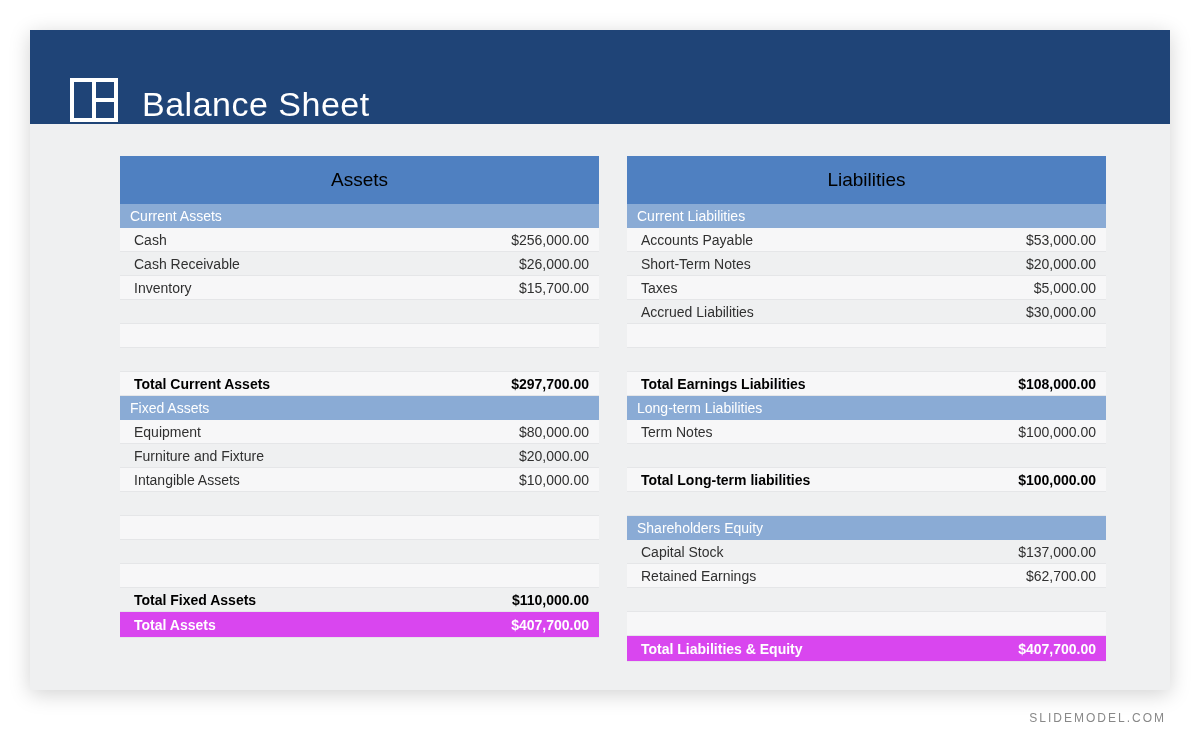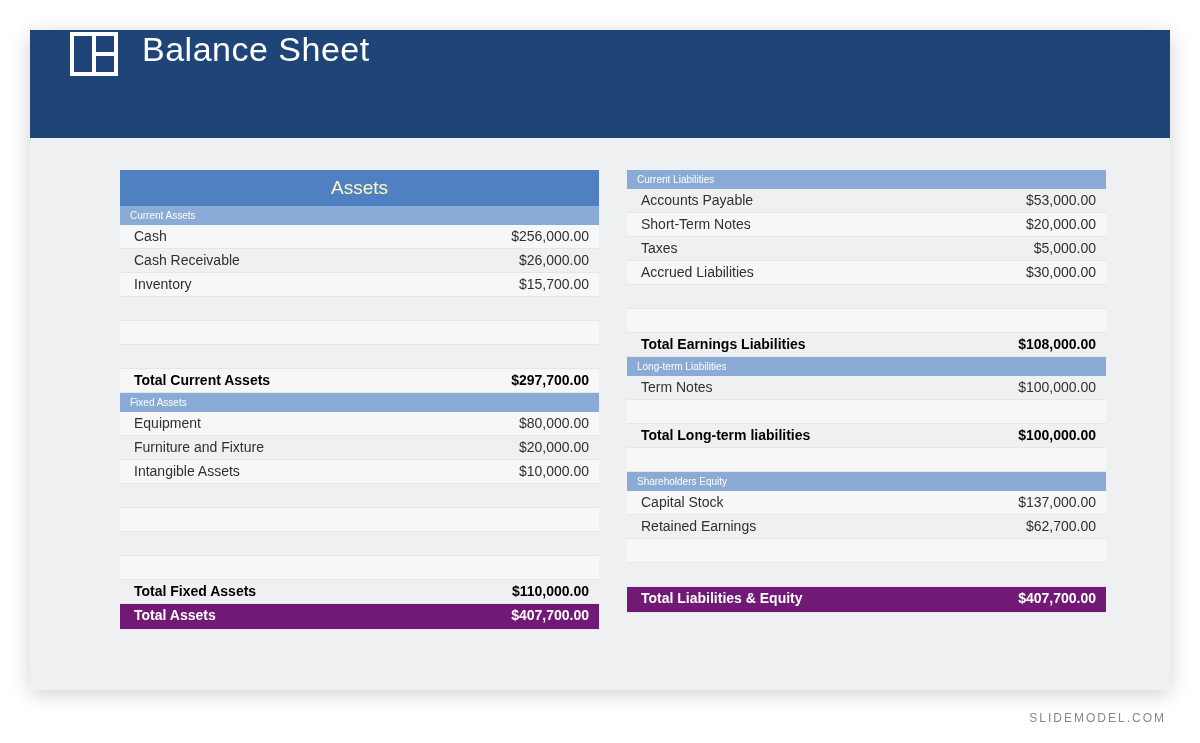--- a/index.html
+++ b/index.html
@@ -13,23 +13,23 @@
   }
   .slide {
     width: 100%;
     height: 660px;
     background: #eff0f1;
     box-shadow: 0 4px 20px rgba(0,0,0,0.18);
     position: relative;
   }
   .header-bar {
     background: #1f4477;
-    height: 108px;
-    display: flex;
-    align-items: flex-start;
+    height: 94px;
+    display: flex;
+    align-items: flex-end;
     padding-left: 40px;
   }
   .logo-icon {
     width: 48px;
     height: 48px;
     margin-right: 24px;
   }
   .logo-icon svg { display: block; }
   .title {
     color: #ffffff;
@@ -42,52 +42,53 @@
     gap: 28px;
     padding: 32px 64px 0 90px;
   }
   .col {
     flex: 1;
     display: flex;
     flex-direction: column;
   }
   .col-header {
     background: #4f80c1;
-    color: #fef9c3;
+    color: #000000;
     text-align: center;
     font-size: 19px;
-    padding: 7px 0;
+    padding: 13px 0;
     font-weight: 400;
   }
   .sub-header {
     background: #8aabd5;
     color: #ffffff;
-    font-size: 10px;
+    font-size: 14px;
     padding: 4px 10px;
     font-weight: 400;
   }
   .row {
     display: flex;
     justify-content: space-between;
+    align-items: center;
     font-size: 14px;
     color: #303030;
     padding: 3px 10px 3px 14px;
     height: 24px;
     background: #eff0f1;
     border-bottom: 1px solid #e5e6e8;
   }
   .row:nth-child(odd) { background: #f7f7f8; }
   .row.empty { color: transparent; }
   .row.total {
     font-weight: bold;
     color: #000000;
   }
   .row.total .label { padding-left: 0; }
   .row.grand {
-    background: #701a75;
+    background: #d946ef;
     color: #ffffff;
     font-weight: bold;
     height: 26px;
   }
   .row .value { text-align: right; }
   .row.grand .label { padding-left: 0; }
   .watermark {
     position: absolute;
     right: 34px;
     bottom: 18px;
@@ -163,20 +164,21 @@
         <span class="label">Total Fixed Assets</span>
         <span class="value">$110,000.00</span>
       </div>
       <div class="row grand">
         <span class="label">Total Assets</span>
         <span class="value">$407,700.00</span>
       </div>
     </div>
 
     <div class="col">
+      <div class="col-header">Liabilities</div>
       <div class="sub-header">Current Liabilities</div>
 
       <div class="row">
         <span class="label">Accounts Payable</span>
         <span class="value">$53,000.00</span>
       </div>
       <div class="row">
         <span class="label">Short-Term Notes</span>
         <span class="value">$20,000.00</span>
       </div>

